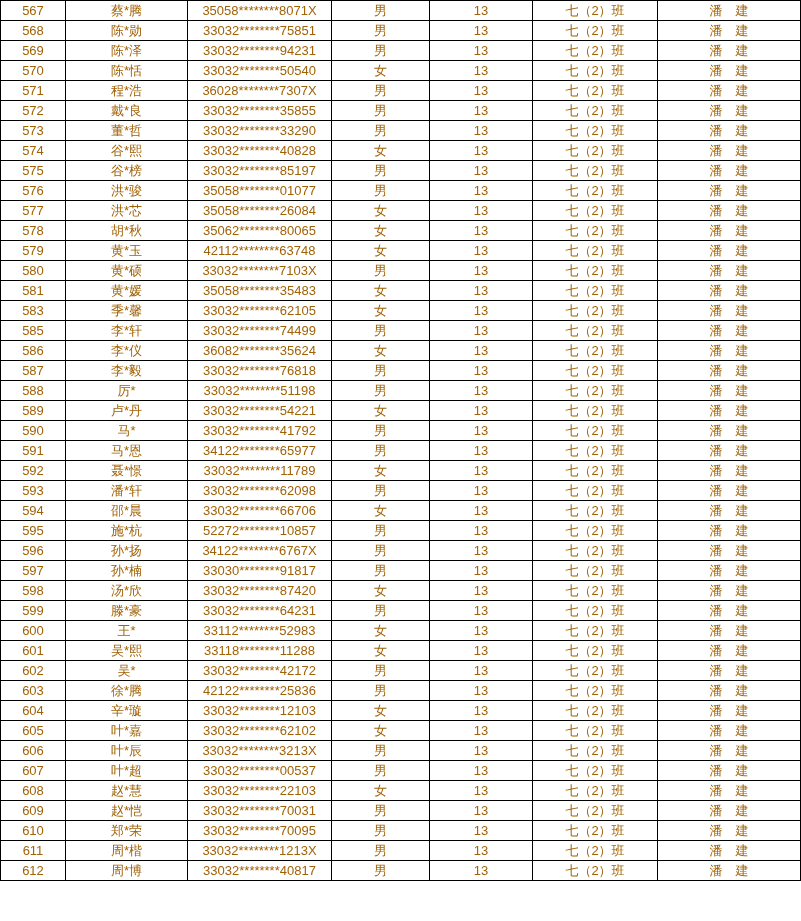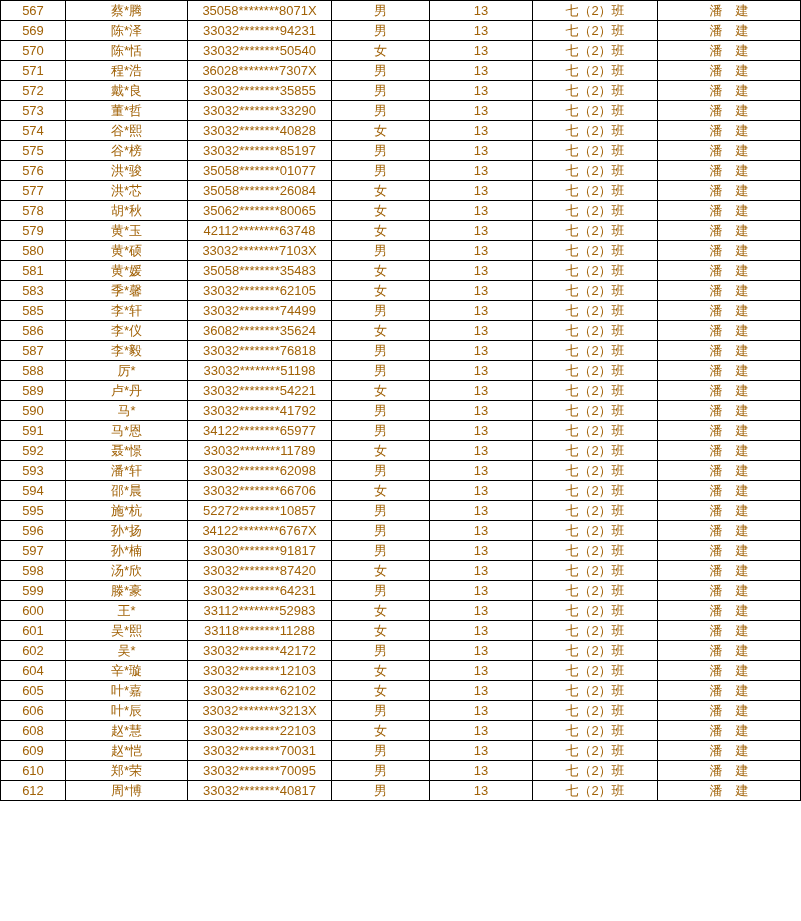--- a/index.html
+++ b/index.html
@@ -49,20 +49,29 @@
       <tr>
         <td>567</td>
         <td>蔡*腾</td>
         <td>35058********8071X</td>
         <td>男</td>
         <td>13</td>
         <td>七（2）班</td>
         <td>潘　建</td>
       </tr>
       <tr>
+        <td>568</td>
+        <td>陈*勋</td>
+        <td>33032********75851</td>
+        <td>男</td>
+        <td>13</td>
+        <td>七（2）班</td>
+        <td>潘　建</td>
+      </tr>
+      <tr>
         <td>569</td>
         <td>陈*泽</td>
         <td>33032********94231</td>
         <td>男</td>
         <td>13</td>
         <td>七（2）班</td>
         <td>潘　建</td>
       </tr>
       <tr>
         <td>570</td>
@@ -337,20 +346,29 @@
       <tr>
         <td>602</td>
         <td>吴*</td>
         <td>33032********42172</td>
         <td>男</td>
         <td>13</td>
         <td>七（2）班</td>
         <td>潘　建</td>
       </tr>
       <tr>
+        <td>603</td>
+        <td>徐*腾</td>
+        <td>42122********25836</td>
+        <td>男</td>
+        <td>13</td>
+        <td>七（2）班</td>
+        <td>潘　建</td>
+      </tr>
+      <tr>
         <td>604</td>
         <td>辛*璇</td>
         <td>33032********12103</td>
         <td>女</td>
         <td>13</td>
         <td>七（2）班</td>
         <td>潘　建</td>
       </tr>
       <tr>
         <td>605</td>
@@ -364,20 +382,29 @@
       <tr>
         <td>606</td>
         <td>叶*辰</td>
         <td>33032********3213X</td>
         <td>男</td>
         <td>13</td>
         <td>七（2）班</td>
         <td>潘　建</td>
       </tr>
       <tr>
+        <td>607</td>
+        <td>叶*超</td>
+        <td>33032********00537</td>
+        <td>男</td>
+        <td>13</td>
+        <td>七（2）班</td>
+        <td>潘　建</td>
+      </tr>
+      <tr>
         <td>608</td>
         <td>赵*慧</td>
         <td>33032********22103</td>
         <td>女</td>
         <td>13</td>
         <td>七（2）班</td>
         <td>潘　建</td>
       </tr>
       <tr>
         <td>609</td>
@@ -385,20 +412,29 @@
         <td>33032********70031</td>
         <td>男</td>
         <td>13</td>
         <td>七（2）班</td>
         <td>潘　建</td>
       </tr>
       <tr>
         <td>610</td>
         <td>郑*荣</td>
         <td>33032********70095</td>
+        <td>男</td>
+        <td>13</td>
+        <td>七（2）班</td>
+        <td>潘　建</td>
+      </tr>
+      <tr>
+        <td>611</td>
+        <td>周*楷</td>
+        <td>33032********1213X</td>
         <td>男</td>
         <td>13</td>
         <td>七（2）班</td>
         <td>潘　建</td>
       </tr>
       <tr>
         <td>612</td>
         <td>周*博</td>
         <td>33032********40817</td>
         <td>男</td>

